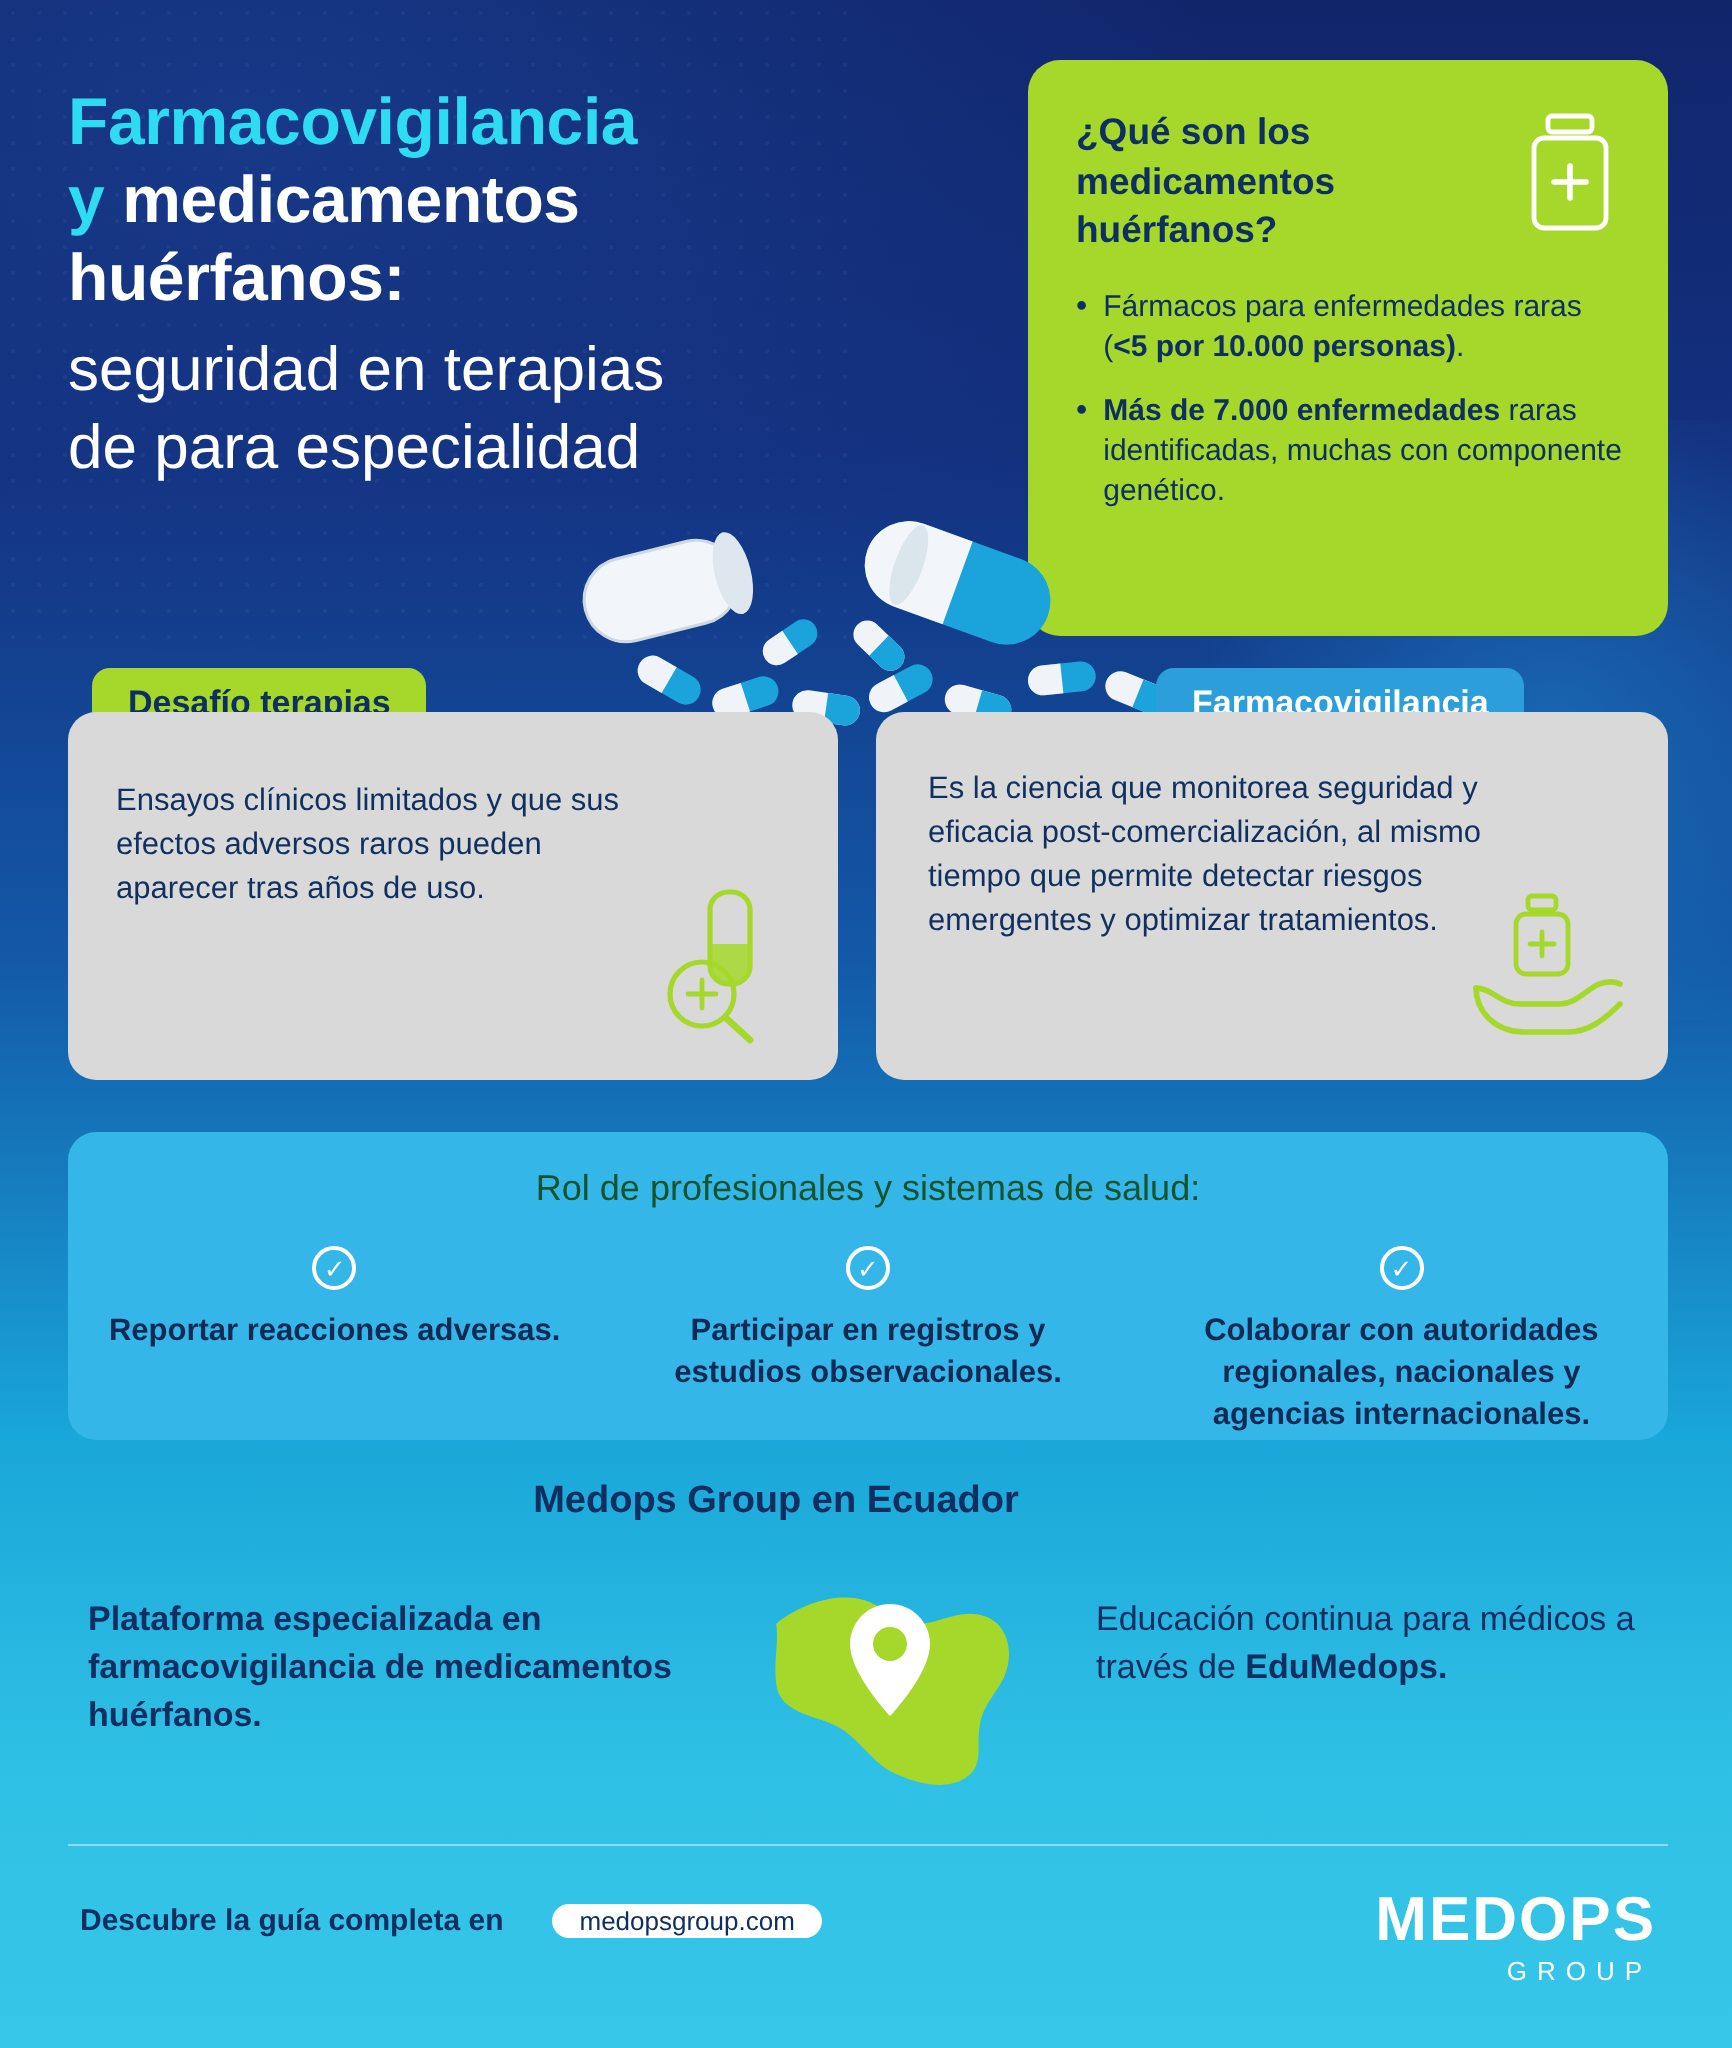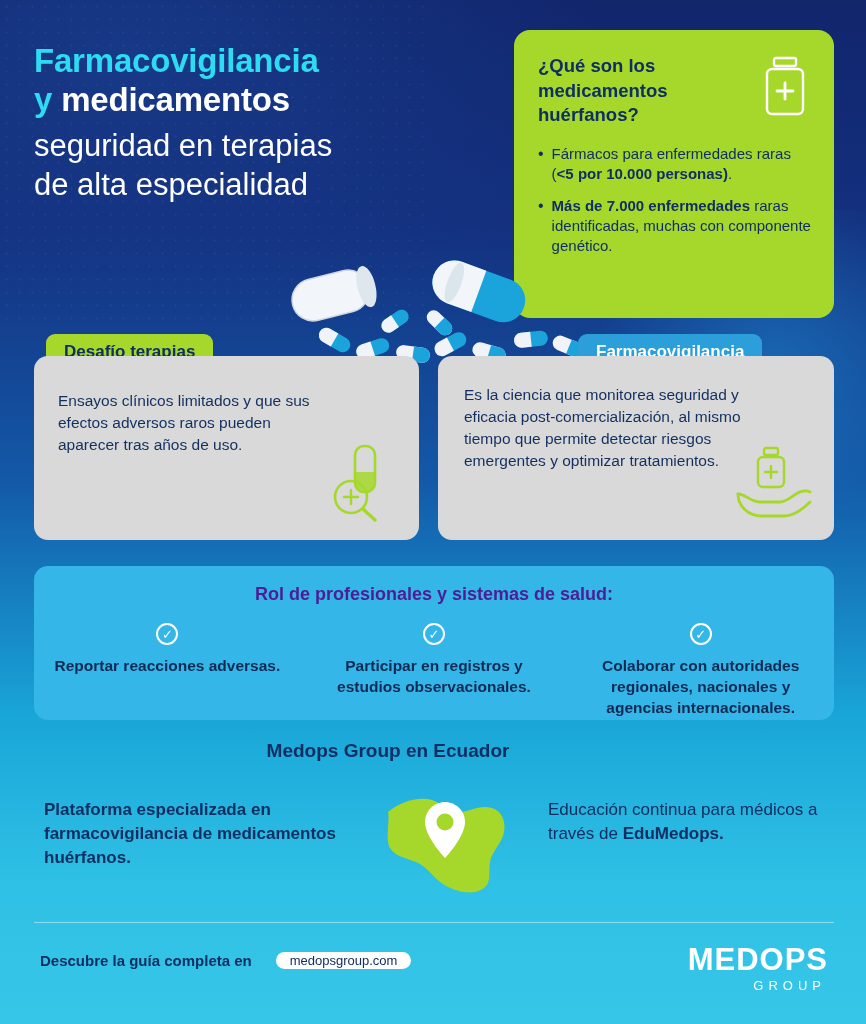--- a/index.html
+++ b/index.html
@@ -144,23 +144,23 @@
   
   .role-card {
     position: absolute;
     left: 34px; top: 566px; width: 800px; height: 154px;
     background: #35b6e8;
     border-radius: 14px;
     padding-top: 18px;
   }
   .role-title {
     text-align: center;
-    color: #4c1d95;
+    color: #14532d;
     font-size: 18px;
-    font-weight: bold;
+    font-weight: normal;
   }
   .role-cols {
     display: flex;
     margin-top: 18px;
   }
   .role-col {
     flex: 1;
     display: flex;
     flex-direction: column;
     align-items: center;
@@ -257,23 +257,24 @@
 
   <div class="dots"></div>
   <div class="glow"></div>
 
   <div class="title-block">
     <div class="title-line t-cyan">Farmacovigilancia</div>
     <div class="title-line">
       <span class="t-cyan">y</span>
       <span class="t-white">medicamentos</span>
     </div>
+    <div class="title-line t-white">huérfanos:</div>
     <div class="subtitle">
       <div>seguridad en terapias</div>
-      <div>de alta especialidad</div>
+      <div>de para especialidad</div>
     </div>
   </div>
 
   <div class="green-card">
     <h3>¿Qué son los medicamentos huérfanos?</h3>
 
     <svg class="bottle-icon" viewBox="0 0 54 62">
       <rect x="16" y="2" width="22" height="8" rx="2" fill="none" stroke="#ffffff" stroke-width="2.4"></rect>
       <rect x="9" y="13" width="36" height="45" rx="5" fill="none" stroke="#ffffff" stroke-width="2.4"></rect>
       <path d="M27 27 v16 M19 35 h16" stroke="#ffffff" stroke-width="2.8" stroke-linecap="round"></path>

